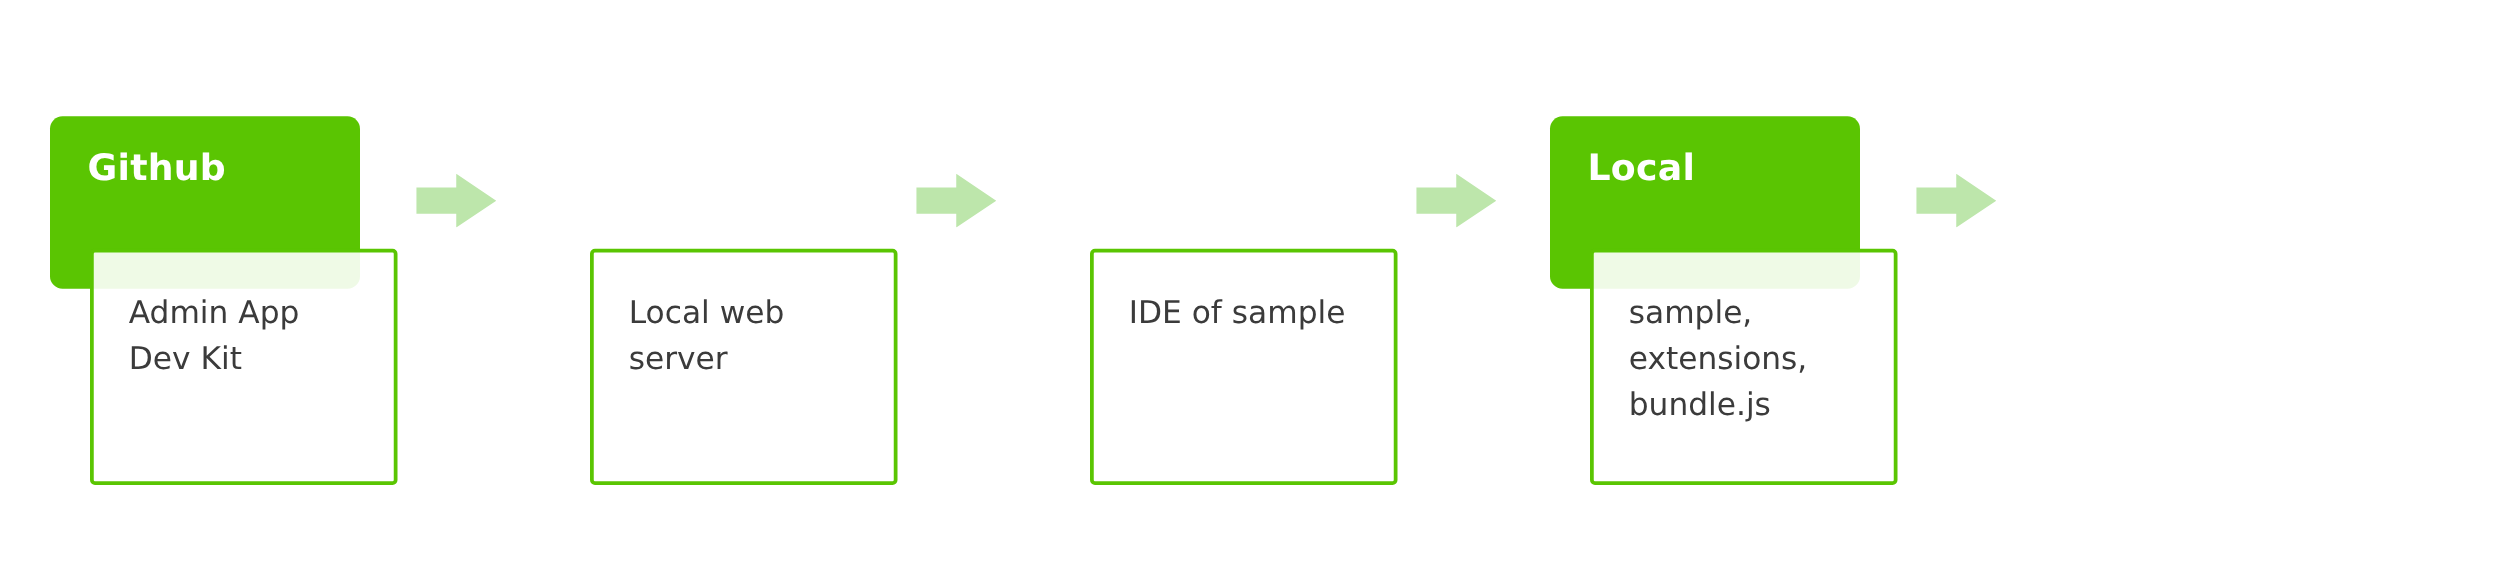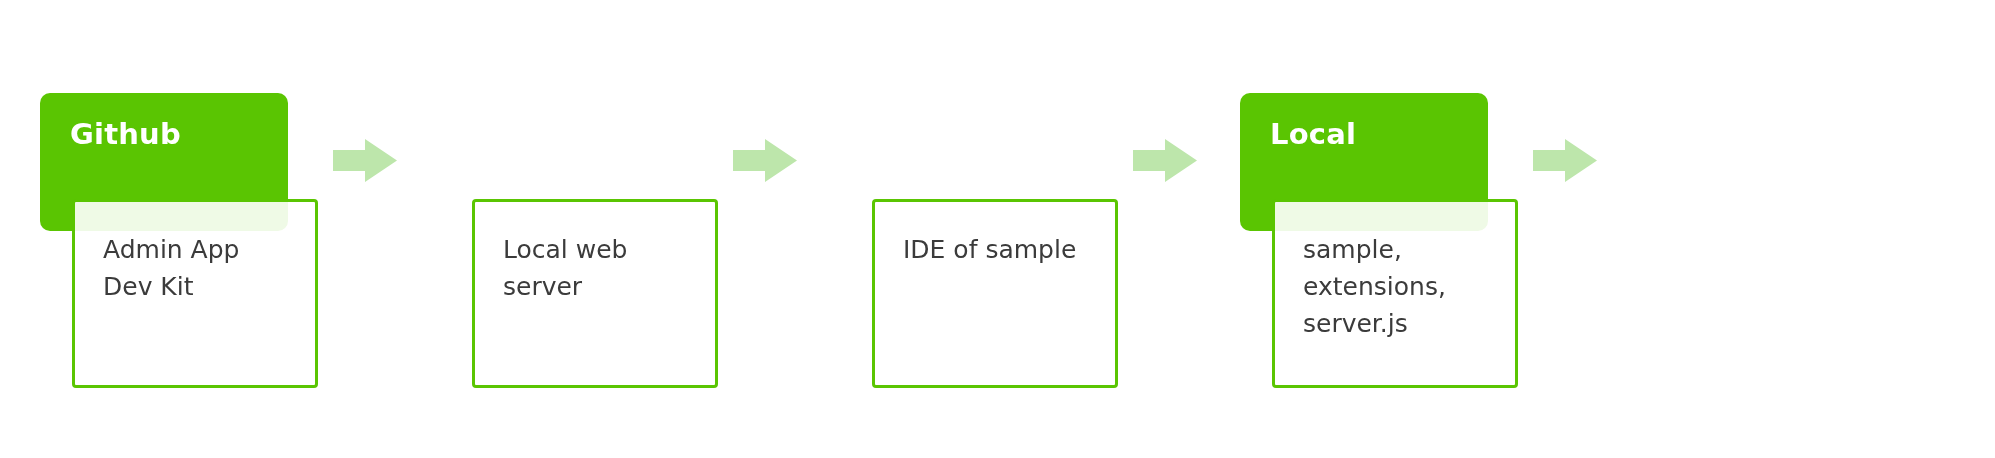--- a/index.html
+++ b/index.html
@@ -126,21 +126,21 @@
     </svg>
   </div>
 
   <div class="step" id="step-3">
     <div class="green-card">
       <div class="title">Local</div>
     </div>
     <div class="white-card">
       <div class="body">sample,
 extensions,
-server.js</div>
+bundle.js</div>
     </div>
   </div>
 
   <div class="flow-arrow" id="arrow-3">
     <svg viewBox="0 0 64 43" xmlns="http://www.w3.org/2000/svg" aria-hidden="true">
       <polygon points="0,11 32,11 32,0 64,21.5 32,43 32,32 0,32" fill="#bde6ab"></polygon>
     </svg>
   </div>
 
 

